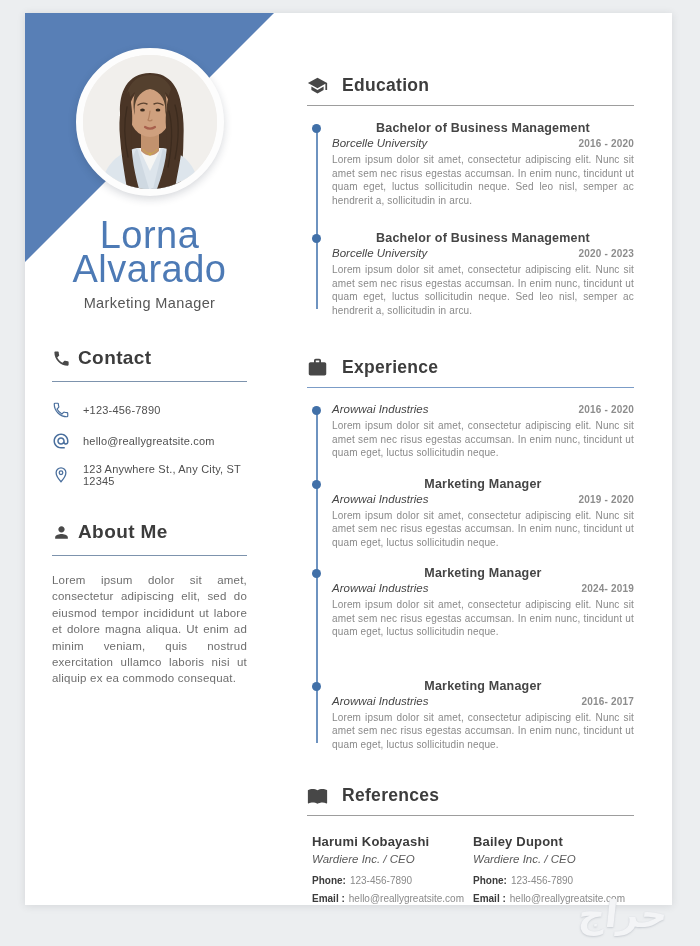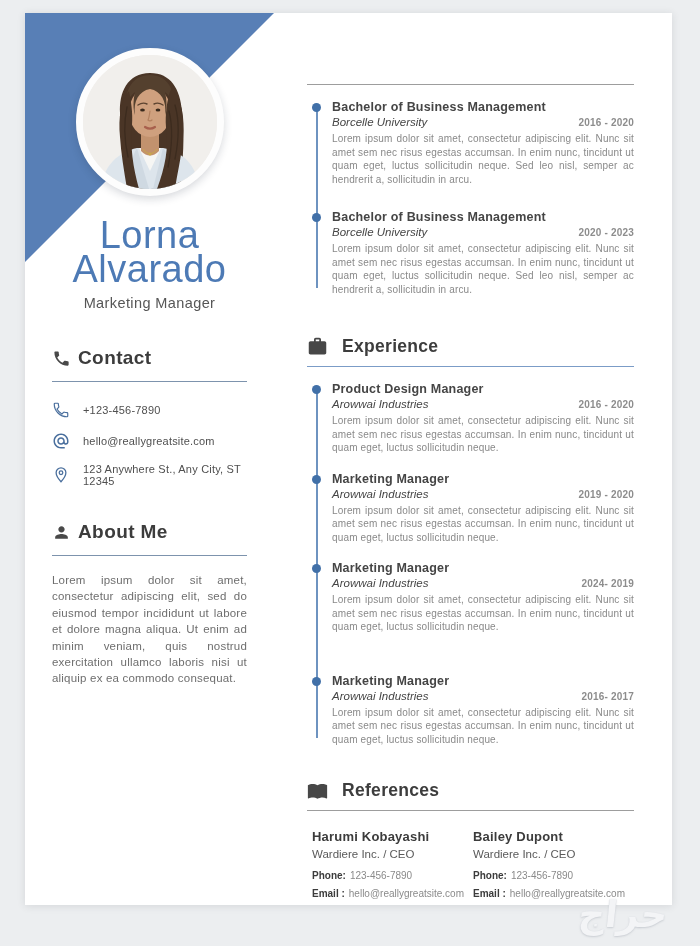--- a/index.html
+++ b/index.html
@@ -72,32 +72,32 @@
   .timeline{position:relative;padding-left:25px;margin-top:15px;}
   .timeline::before{
     content:"";position:absolute;left:9px;top:7px;bottom:8px;width:1.5px;background:#6e93c0;
   }
   .t-entry{position:relative;margin-bottom:17px;}
   .t-entry.gap-lg{margin-top:40px;}
   .t-entry::before{
     content:"";position:absolute;left:-20px;top:3px;width:9px;height:9px;
     border-radius:50%;background:#4170a8;z-index:1;
   }
-  .t-title{font-size:12.5px;font-weight:600;color:#454545;letter-spacing:.2px;}
+  .t-title{font-size:12.5px;font-weight:600;color:#454545;letter-spacing:.2px;text-align:center;}
   .t-sub{display:flex;justify-content:space-between;align-items:flex-end;margin-top:2px;}
   .t-org{font-size:11.5px;font-style:italic;color:#454545;}
   .t-dates{font-size:10px;color:#8d8d8d;letter-spacing:.2px;font-weight:bold;}
   .t-desc{
     margin:4px 0 0 0;font-size:10px;line-height:13.5px;color:#898989;
     text-align:justify;letter-spacing:.15px;
   }
   .refs-row{display:flex;margin-top:18px;padding-left:5px;}
   .ref-col{width:168px;}
   .ref-name{font-size:13px;font-weight:700;color:#3c3c3c;letter-spacing:.2px;}
-  .ref-company{font-size:11.5px;color:#5a5a5a;margin-top:4px;}
+  .ref-company{font-size:11.5px;color:#5a5a5a;margin-top:4px;font-style:italic;}
   .ref-line{margin-top:10px;font-size:10px;color:#8a8a8a;}
   .ref-line .lab{font-size:10px;font-weight:700;color:#3c3c3c;margin-right:4px;text-align:right;}
   .ref-line.email{margin-top:7px;}
   
   .watermark{
     position:absolute;right:2px;top:893px;width:150px;text-align:center;
     font-family:"DejaVu Sans",sans-serif;direction:rtl;
     font-size:37px;font-weight:700;color:#f3f4f6;
     text-shadow:0 1px 2px rgba(175,180,188,.55),0 0 1px #dcdfe4;
     transform:skewX(-6deg);letter-spacing:1px;user-select:none;
@@ -203,20 +203,28 @@
       </div>
       <div class="rule"></div>
       <p class="about-text">Lorem ipsum dolor sit amet, consectetur adipiscing elit, sed do eiusmod tempor incididunt ut labore et dolore magna aliqua. Ut enim ad minim veniam, quis nostrud exercitation ullamco laboris nisi ut aliquip ex ea commodo consequat.</p>
     </div>
 
   </div>
 
   <div class="main">
 
     <div class="m-sec education">
+      <div class="m-head">
+        <span class="ic">
+          <svg viewBox="0 0 24 24" width="21" height="21" fill="currentColor">
+              <path d="M5 13.18v4L12 21l7-3.82v-4L12 17l-7-3.82zM12 3L1 9l11 6 9-4.91V17h2V9L12 3z"></path>
+            </svg>
+        </span>
+        <span class="lbl">Education</span>
+      </div>
       <div class="rule gray"></div>
       <div class="timeline">
         <div class="t-entry">
           <div class="t-title">Bachelor of Business Management</div>
           <div class="t-sub">
             <span class="t-org">Borcelle University</span>
             <span class="t-dates">2016 - 2020</span>
           </div>
           <p class="t-desc">Lorem ipsum dolor sit amet, consectetur adipiscing elit. Nunc sit amet sem nec risus egestas accumsan. In enim nunc, tincidunt ut quam eget, luctus sollicitudin neque. Sed leo nisl, semper ac hendrerit a, sollicitudin in arcu.</p>
         </div>
@@ -236,21 +244,20 @@
         <span class="ic">
           <svg viewBox="0 0 24 24" width="21" height="21" fill="currentColor">
               <path d="M20 6h-4V4c0-1.11-.89-2-2-2h-4c-1.11 0-2 .89-2 2v2H4c-1.11 0-1.99.89-1.99 2L2 19c0 1.11.89 2 2 2h16c1.11 0 2-.89 2-2V8c0-1.11-.89-2-2-2zm-6 0h-4V4h4v2z"></path>
             </svg>
         </span>
         <span class="lbl">Experience</span>
       </div>
       <div class="rule blue"></div>
       <div class="timeline">
         <div class="t-entry">
-          <div class="t-title">Product Design Manager</div>
           <div class="t-sub">
             <span class="t-org">Arowwai Industries</span>
             <span class="t-dates">2016 - 2020</span>
           </div>
           <p class="t-desc">Lorem ipsum dolor sit amet, consectetur adipiscing elit. Nunc sit amet sem nec risus egestas accumsan. In enim nunc, tincidunt ut quam eget, luctus sollicitudin neque.</p>
         </div>
         <div class="t-entry">
           <div class="t-title">Marketing Manager</div>
           <div class="t-sub">
             <span class="t-org">Arowwai Industries</span>

